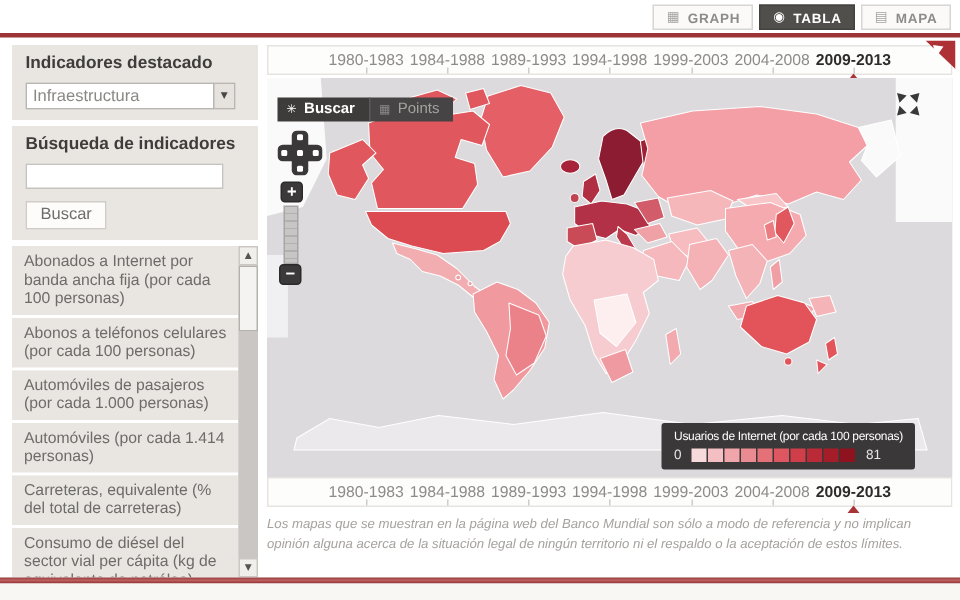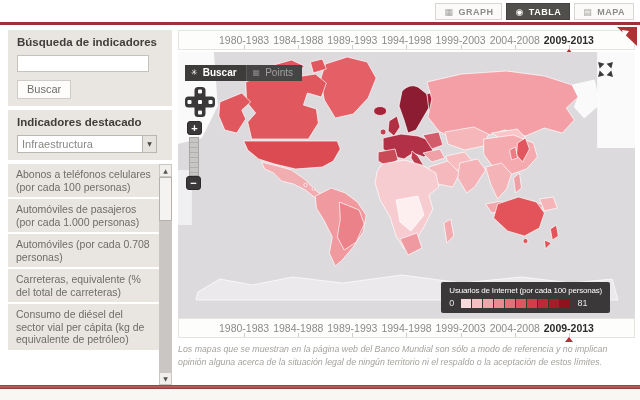--- a/index.html
+++ b/index.html
@@ -125,38 +125,39 @@
           <span>MAPA</span>
         </div>
       </div>
   </div>
   <div class="redline-top"></div>
 
   <div class="content">
 
     <div class="sidebar">
       <div class="panel">
-        <h3>Búsqueda de indicadores</h3>
-        <input class="search-input" type="text" value="" style="">
-        <button class="buscar-btn">Buscar</button>
-      </div>
-
-      <div class="panel">
         <h3>Indicadores destacado</h3>
         <div class="select">
           <span class="select-value">Infraestructura</span>
           <span class="select-arrow icon-font">▼</span>
         </div>
       </div>
 
+      <div class="panel">
+        <h3>Búsqueda de indicadores</h3>
+        <input class="search-input" type="text" value="" style="">
+        <button class="buscar-btn">Buscar</button>
+      </div>
+
       <div class="list-wrap">
         <div class="items" id="indicator-list">
+            <div class="item">Abonados a Internet por banda ancha fija (por cada 100 personas)</div>
             <div class="item">Abonos a teléfonos celulares (por cada 100 personas)</div>
             <div class="item">Automóviles de pasajeros (por cada 1.000 personas)</div>
-            <div class="item">Automóviles (por cada 0.708 personas)</div>
+            <div class="item">Automóviles (por cada 1.414 personas)</div>
             <div class="item">Carreteras, equivalente (% del total de carreteras)</div>
             <div class="item">Consumo de diésel del sector vial per cápita (kg de equivalente de petróleo)</div>
           </div>
         <div class="scrollbar">
           <div class="sb-btn">▲</div>
           <div class="sb-thumb"></div>
           <div class="sb-track"></div>
           <div class="sb-btn">▼</div>
         </div>
       </div>

